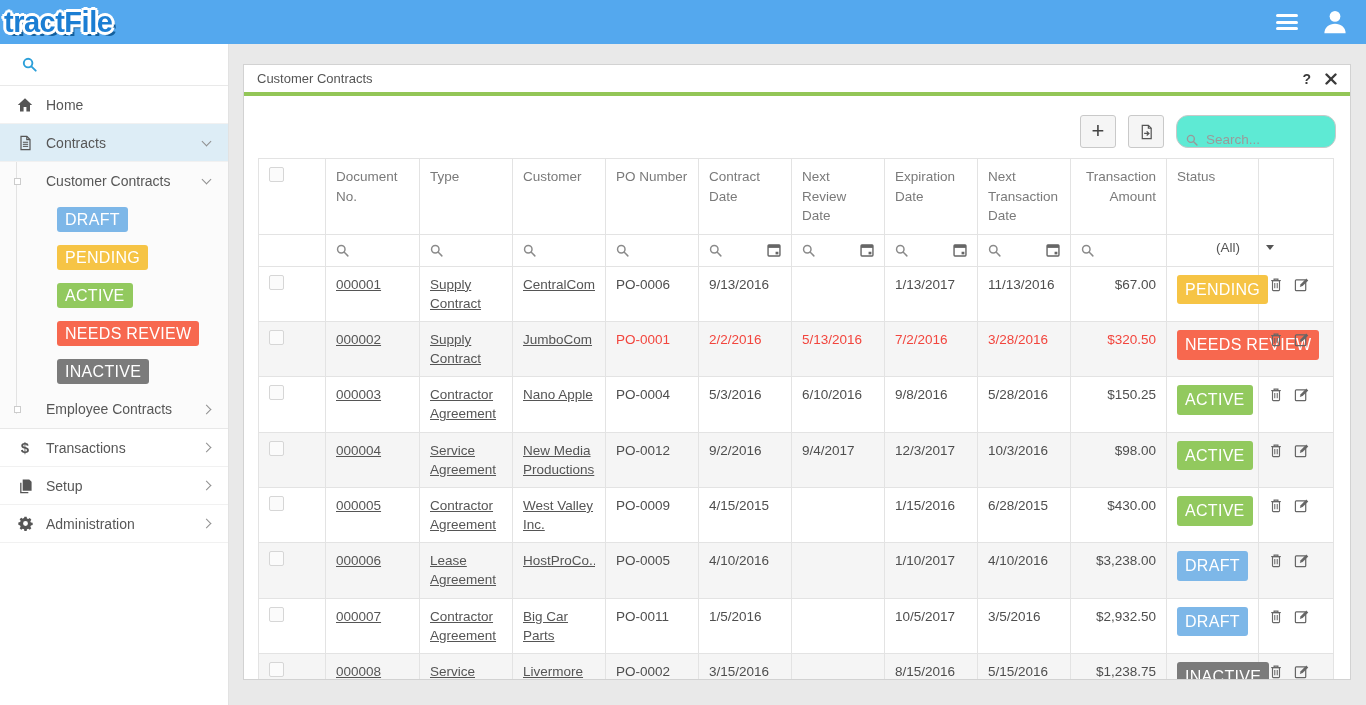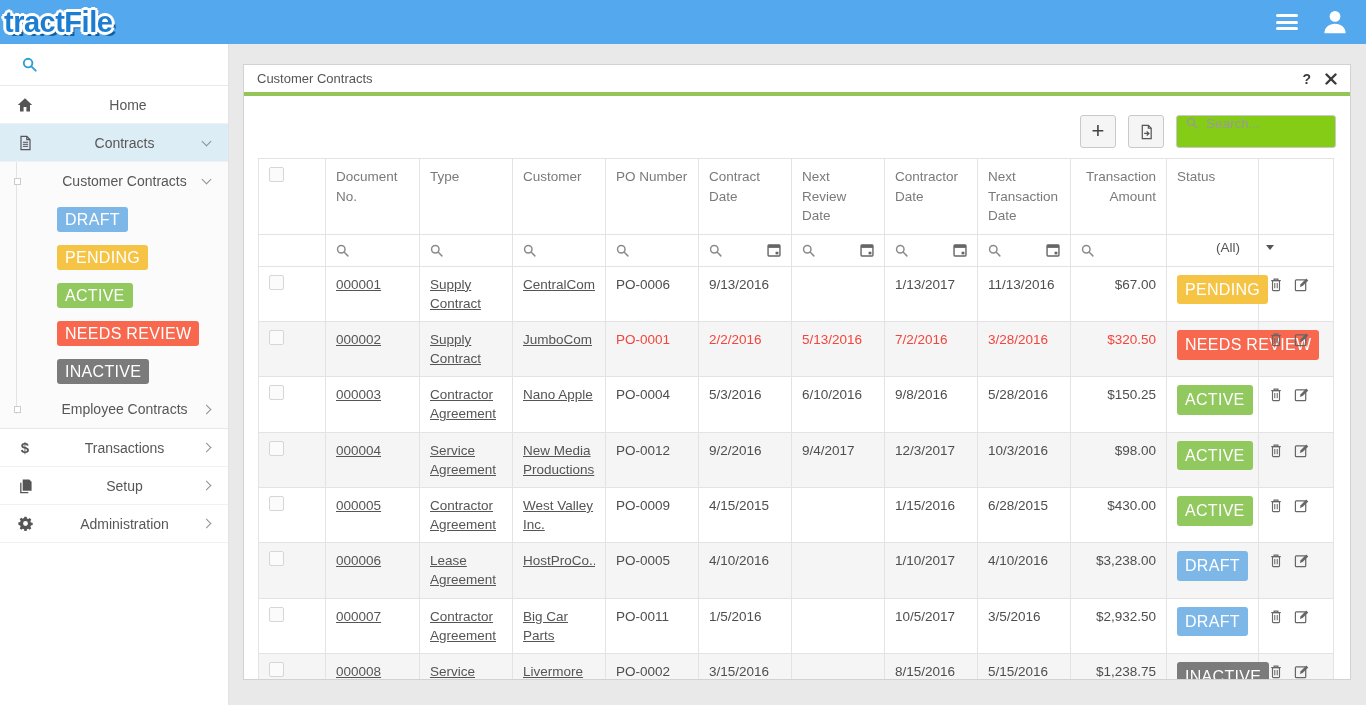--- a/index.html
+++ b/index.html
@@ -15,21 +15,21 @@
       4px 4px 0 #135f9d; }
   .topbar-right { display:flex; align-items:center; gap:22px; margin-right:16px; }
   .hamburger { width:22px; cursor:pointer; }
   .hamburger span { display:block; height:3px; background:#fff; border-radius:2px; margin:3.5px 0; }
   .avatar { width:30px; height:30px; cursor:pointer; }
 
   
   .layout { display:flex; height:661px; }
 
   
-  .sidebar { width:229px; background:#fff; border-right:1px solid #e2e2e2; flex:none;text-align:center; }
+  .sidebar { width:229px; background:#fff; border-right:1px solid #e2e2e2; flex:none; }
   .side-search { height:42px; border-bottom:1px solid #e9e9e9; display:flex; align-items:center; padding-left:22px; cursor:pointer; }
   .nav-item { height:38px; display:flex; align-items:center; padding:0 18px 0 16px; font-size:14px; color:#575757; cursor:pointer; border-bottom:1px solid #f1f1f1; }
   .nav-item .nicon { width:18px; display:flex; justify-content:center; margin-right:12px; flex:none; }
   .nav-item .nlabel { flex:1; }
   .nav-item.active { background:#ddedf6; }
   .chev { width:7px; height:7px; border-right:1.5px solid #8f8f8f; border-bottom:1.5px solid #8f8f8f; flex:none; }
   .chev.right { transform:rotate(-45deg); }
   .chev.down { transform:rotate(45deg); margin-top:-3px; }
   .submenu { background:#fbfbfb; border-bottom:1px solid #e8e8e8; position:relative; }
   .submenu::before { content:""; position:absolute; left:16px; top:0; bottom:14px; width:1px; background:#e3e3e3; }
@@ -46,21 +46,21 @@
   .panel-header { height:31px; display:flex; align-items:center; justify-content:space-between; padding:0 13px; border-bottom:4px solid #93c657; }
   .panel-title { font-size:13px; color:#555; }
   .panel-icons { display:flex; align-items:center; gap:14px; }
   .help-btn { font-size:14px; font-weight:700; color:#3b3b3b; cursor:pointer; }
   .close-btn { cursor:pointer; display:flex; }
 
   .panel-body { padding:0 14px; }
   .toolbar { margin-top:19px; display:flex; justify-content:flex-end; align-items:center; gap:12px; }
   .tool-btn { width:36px; height:33px; background:#f5f5f5; border:1px solid #c9c9c9; border-radius:3px; display:flex; align-items:center; justify-content:center; cursor:pointer; }
   .plus-glyph { font-size:22px; font-weight:400; color:#444; line-height:1; margin-top:-2px; }
-  .search-box { width:160px; height:33px; background:#84cc16; border:1px solid #c9c9c9; border-radius:3px; display:flex; align-items:flex-start; padding:0 9px; }
+  .search-box { width:160px; height:33px; background:#5eead4; border:1px solid #c9c9c9; border-radius:12px; display:flex; align-items:flex-end; padding:0 9px; }
   .search-box input { border:none; outline:none; width:100%; margin-left:8px; font-size:13.5px; color:#555; font-family:inherit; background:transparent; }
   .search-box input::placeholder { color:#9a9a9a; }
 
   
   table { border-collapse:collapse; table-layout:fixed; width:1075px; margin-top:10px; font-size:13.5px; }
   th, td { border:1px solid #e3e3e3; vertical-align:top; text-align:left; padding:8px 10px; }
   thead th { color:#7a7a7a; font-weight:400; height:75px; line-height:1.45; }
   .filter-row td { height:32px; padding:5px 10px; }
   .filter-inner { display:flex; align-items:center; justify-content:space-between; height:100%; }
   .status-filter { display:flex; align-items:center; justify-content:space-between; width:58px; cursor:pointer; color:#555;margin-left:39px; }
@@ -237,21 +237,21 @@
             <tr>
               <th>
                   <div class="checkbox"></div>
                 </th>
               <th>Document No.</th>
               <th>Type</th>
               <th>Customer</th>
               <th>PO Number</th>
               <th>Contract Date</th>
               <th>Next Review Date</th>
-              <th>Contractor Date</th>
+              <th>Expiration Date</th>
               <th>Next Transaction Date</th>
               <th class="col-amount">Transaction Amount</th>
               <th>Status</th>
               <th></th>
             </tr>
             <tr class="filter-row">
               <td></td>
               <td>
                   <div class="filter-inner">
                     <svg width="13" height="13" viewBox="0 0 16 16">

